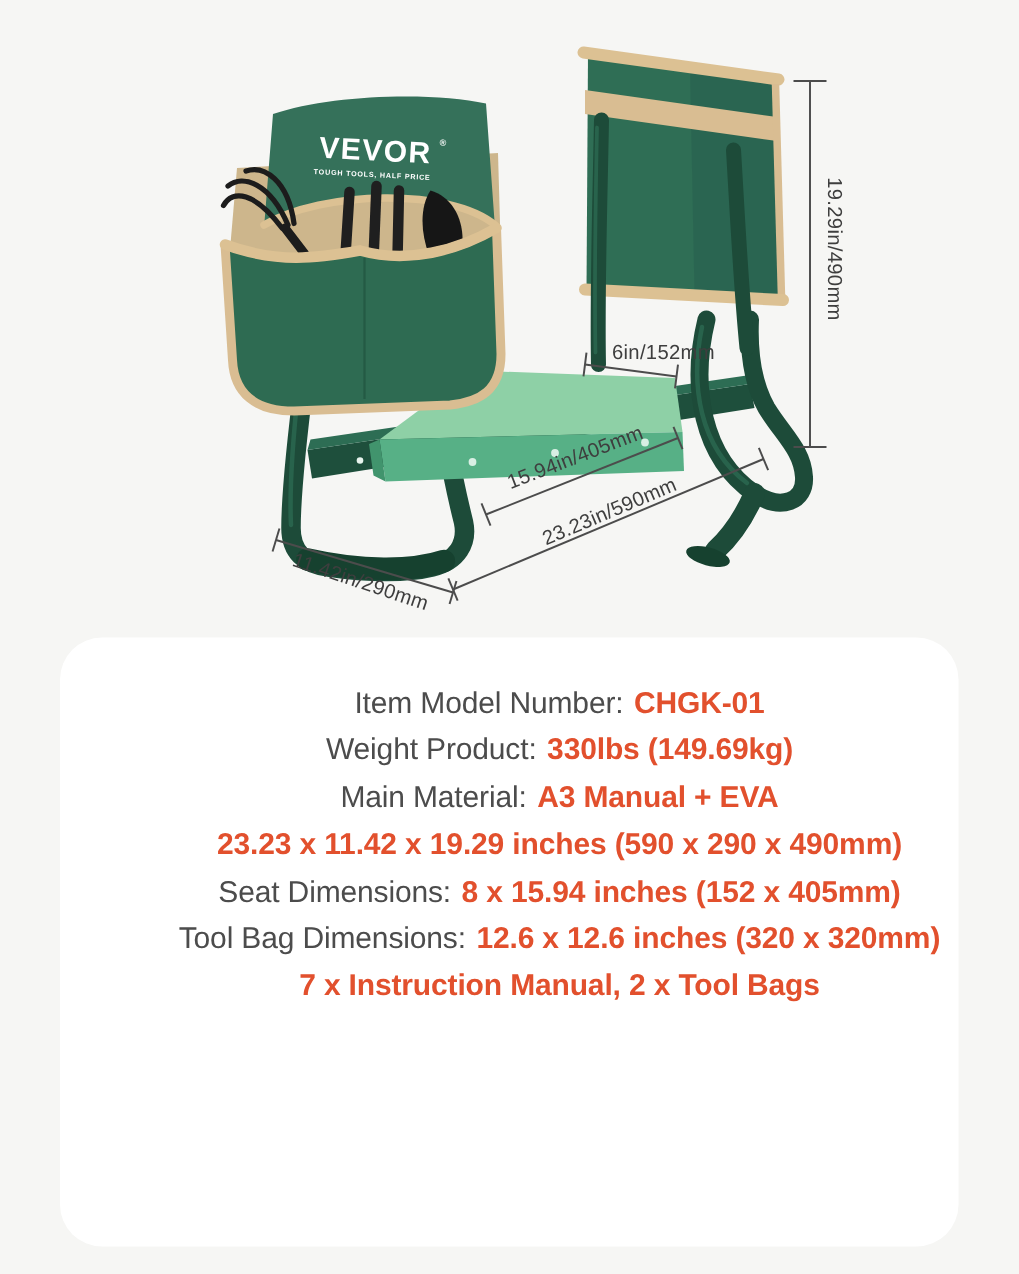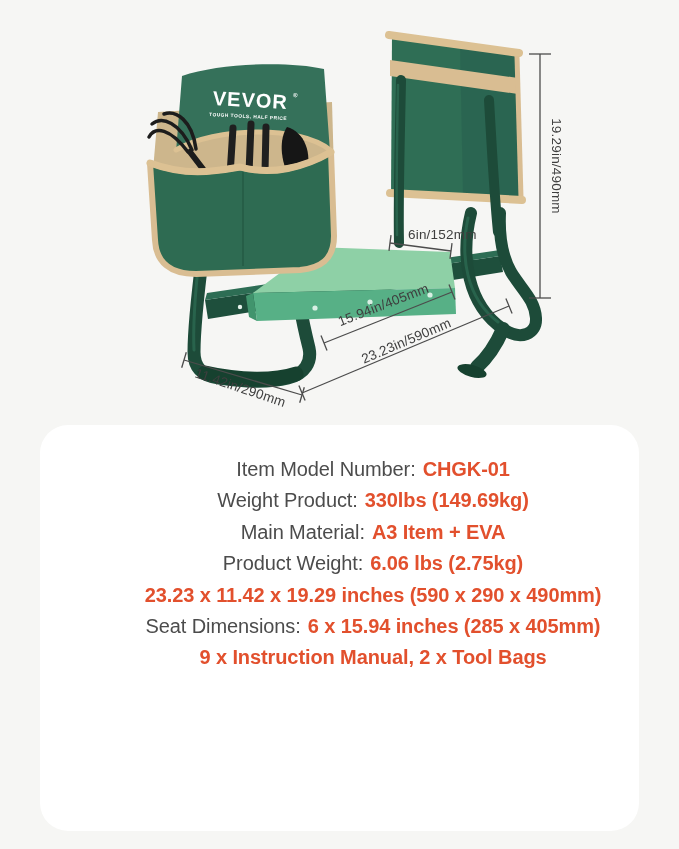--- a/index.html
+++ b/index.html
@@ -153,27 +153,27 @@
 
 <div class="spec-card"></div>
 <div class="specs">
   <div class="spec-line">
     <span class="spec-label">Item Model Number:</span><span class="spec-value inline">CHGK-01</span>
   </div>
   <div class="spec-line">
     <span class="spec-label">Weight Product:</span><span class="spec-value inline">330lbs (149.69kg)</span>
   </div>
   <div class="spec-line">
-    <span class="spec-label">Main Material:</span><span class="spec-value inline">A3 Item + EVA</span>
-  </div>
-  <div class="spec-line">
-    <span class="spec-label">Product Weight:</span><span class="spec-value inline">6.06 lbs (2.75kg)</span>
+    <span class="spec-label">Main Material:</span><span class="spec-value inline">A3 Manual + EVA</span>
   </div>
   <div class="spec-line">
     <span class="spec-value">23.23 x 11.42 x 19.29 inches (590 x 290 x 490mm)</span>
   </div>
   <div class="spec-line">
-    <span class="spec-label">Seat Dimensions:</span><span class="spec-value inline">6 x 15.94 inches (285 x 405mm)</span>
+    <span class="spec-label">Seat Dimensions:</span><span class="spec-value inline">8 x 15.94 inches (152 x 405mm)</span>
   </div>
   <div class="spec-line">
-    <span class="spec-value">9 x Instruction Manual, 2 x Tool Bags</span>
+    <span class="spec-label">Tool Bag Dimensions:</span><span class="spec-value inline">12.6 x 12.6 inches (320 x 320mm)</span>
+  </div>
+  <div class="spec-line">
+    <span class="spec-value">7 x Instruction Manual, 2 x Tool Bags</span>
   </div>
 </div>
 
 </body></html>

